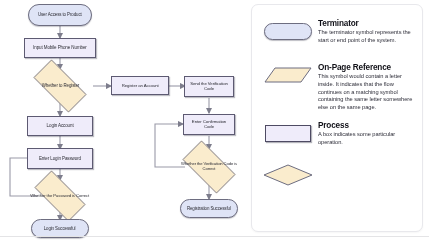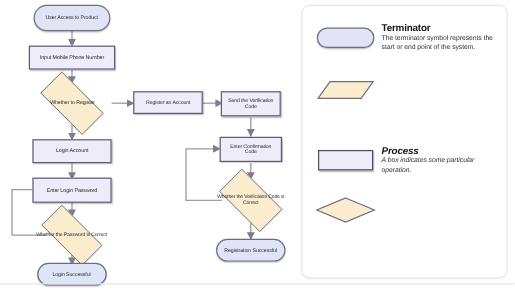--- a/index.html
+++ b/index.html
@@ -209,23 +209,27 @@
         <p class="legend-desc">The terminator symbol represents the start or end point of the system.</p>
       </div>
     </div>
 
     <div class="legend-row" style="top:58px;">
       <div class="legend-icon">
         <svg class="ic-parallelogram" viewBox="0 0 48 16">
           <polygon points="11,1 47,1 37,15 1,15" fill="#faeccd" stroke="#6d6d80" stroke-width="1"></polygon>
         </svg>
       </div>
-    </div>
-
-    <div class="legend-row" style="top:116px;font-style:italic;">
+      <div class="legend-text">
+        <p class="legend-title">On-Page Reference</p>
+        <p class="legend-desc">This symbol would contain a letter inside. It indicates that the flow continues on a matching symbol containing the same letter somewhere else on the same page.</p>
+      </div>
+    </div>
+
+    <div class="legend-row" style="top:116px;">
       <div class="legend-icon">
         <div class="ic-process"></div>
       </div>
       <div class="legend-text">
         <p class="legend-title">Process</p>
         <p class="legend-desc">A box indicates some particular operation.</p>
       </div>
     </div>
 
     <div class="legend-row" style="top:155px;">

